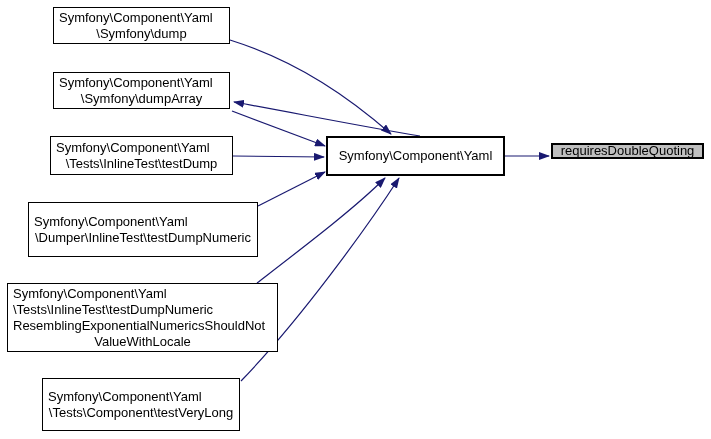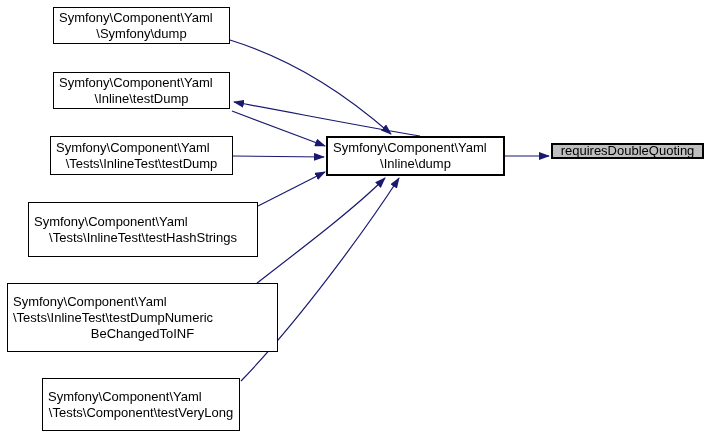--- a/index.html
+++ b/index.html
@@ -69,46 +69,46 @@
     </g>
   </svg>
 
   <div class="node" id="n-dumper-dump">
     <div class="ln">Symfony\Component\Yaml</div>
     <div class="ln">\Symfony\dump</div>
   </div>
 
   <div class="node" id="n-dumparray">
     <div class="ln">Symfony\Component\Yaml</div>
-    <div class="ln">\Inline\testDump</div>
+    <div class="ln">\Symfony\dumpArray</div>
   </div>
 
   <div class="node" id="n-testdump">
     <div class="ln">Symfony\Component\Yaml</div>
     <div class="ln">\Tests\InlineTest\testDump</div>
   </div>
 
   <div class="node" id="n-testdumpnumeric">
     <div class="ln">Symfony\Component\Yaml</div>
-    <div class="ln">\Tests\InlineTest\testHashStrings</div>
+    <div class="ln">\Dumper\InlineTest\testDumpNumeric</div>
   </div>
 
   <div class="node" id="n-testhashstrings">
     <div class="ln">Symfony\Component\Yaml</div>
     <div class="ln">\Tests\InlineTest\testDumpNumeric</div>
-    <div class="ln">BeChangedToINF</div>
+    <div class="ln">ResemblingExponentialNumericsShouldNot</div>
+    <div class="ln">ValueWithLocale</div>
   </div>
 
   <div class="node" id="n-testverylong">
     <div class="ln">Symfony\Component\Yaml</div>
     <div class="ln">\Tests\Component\testVeryLong</div>
   </div>
 
   <div class="node center" id="n-inline-dump">
     <div class="ln">Symfony\Component\Yaml</div>
-    <div class="ln">\Inline\dump</div>
   </div>
 
   <div class="node gray" id="n-requiresdq">
     <div class="ln">requiresDoubleQuoting</div>
   </div>
 
 </div>
 
 </body></html>

